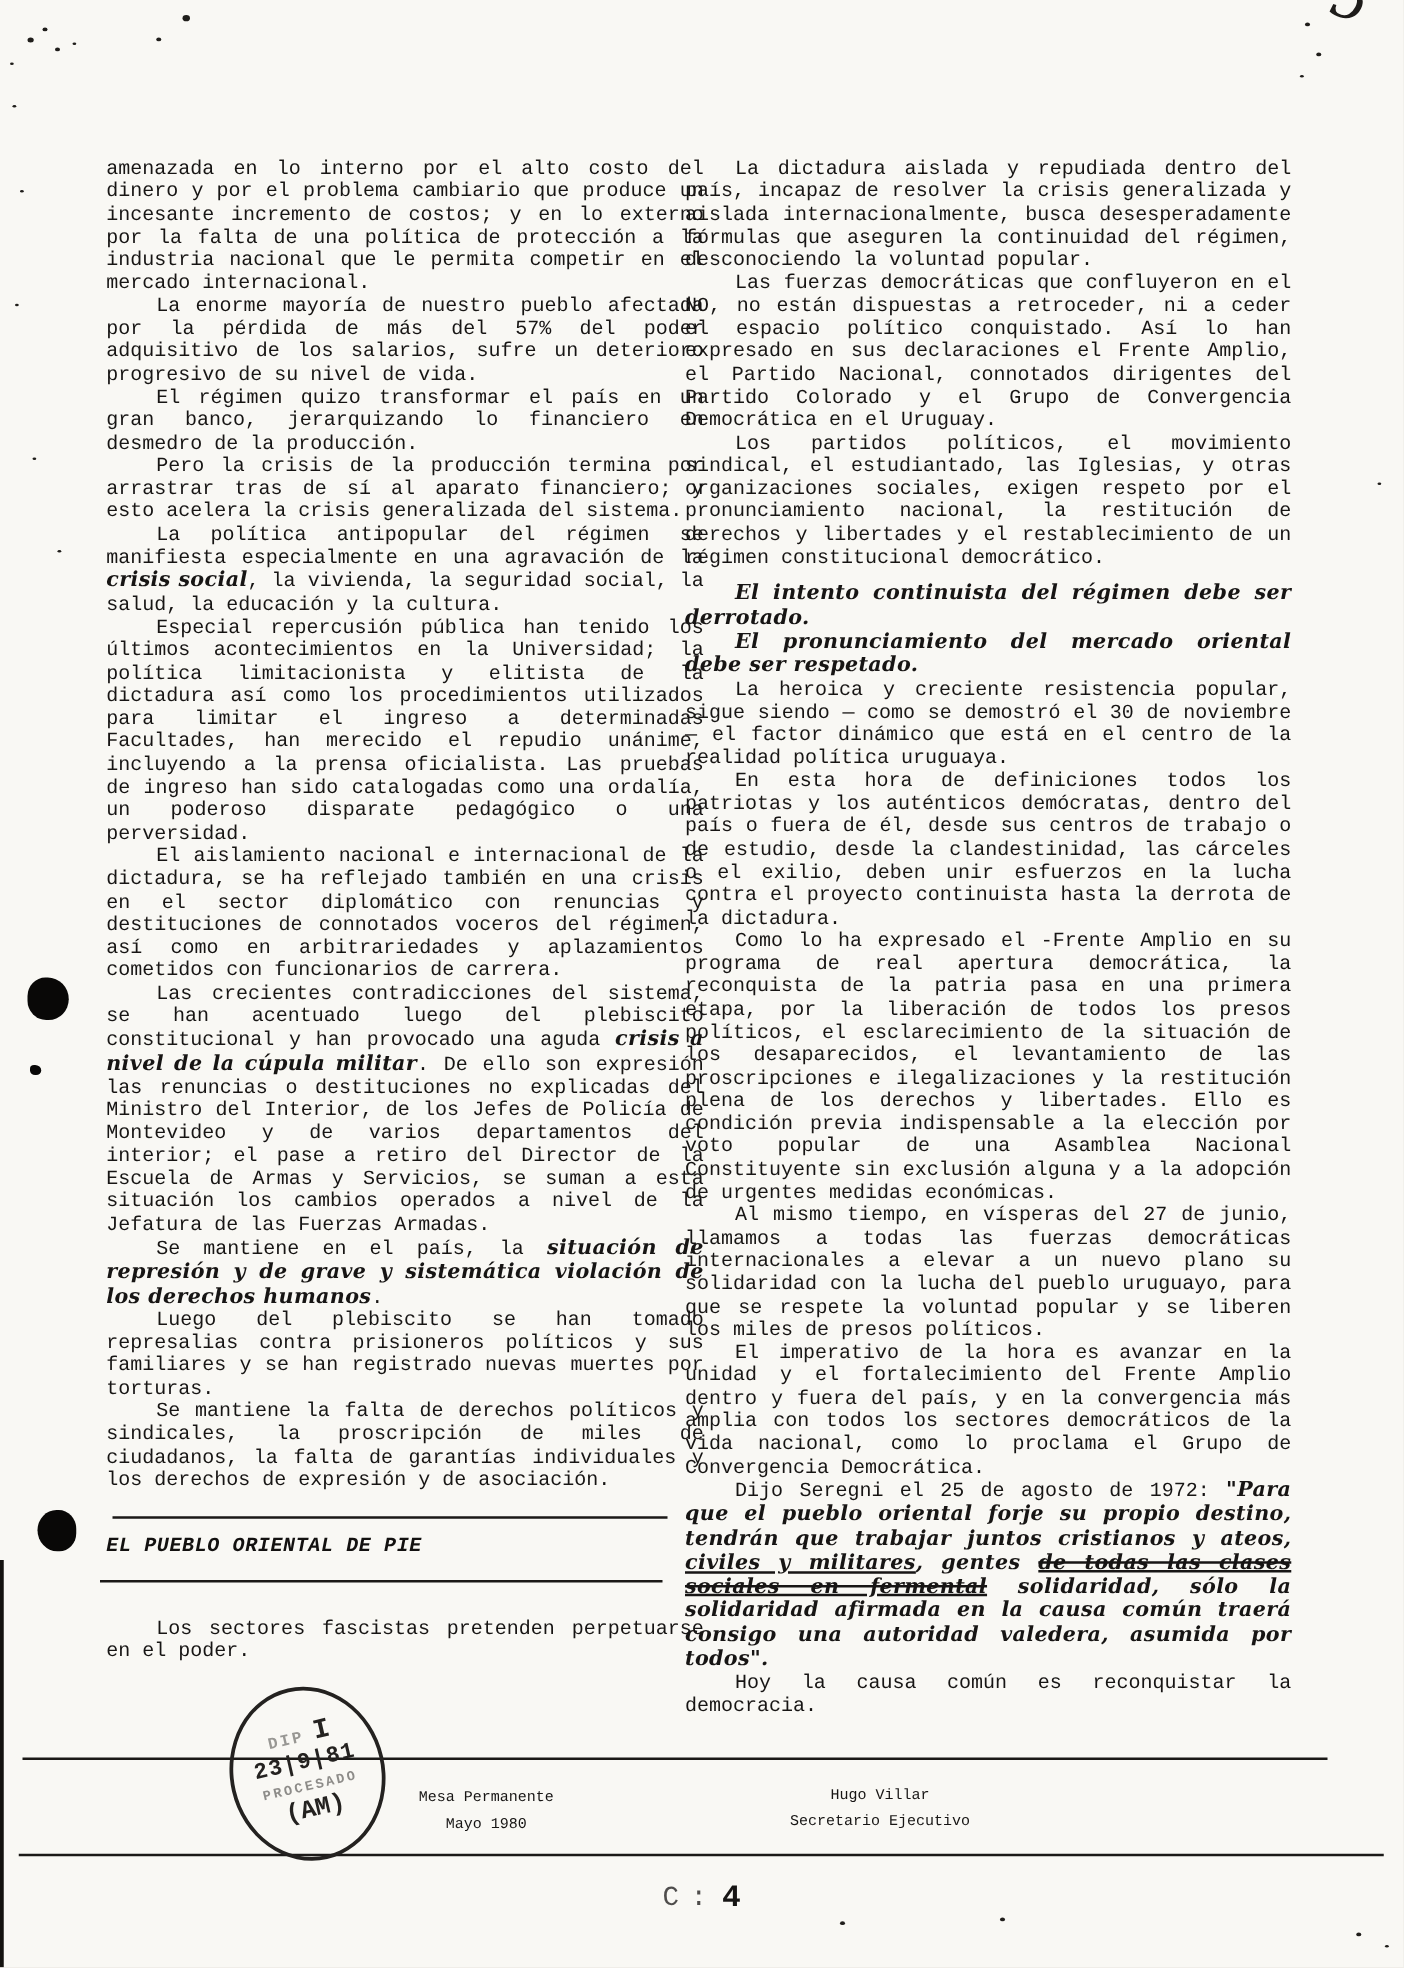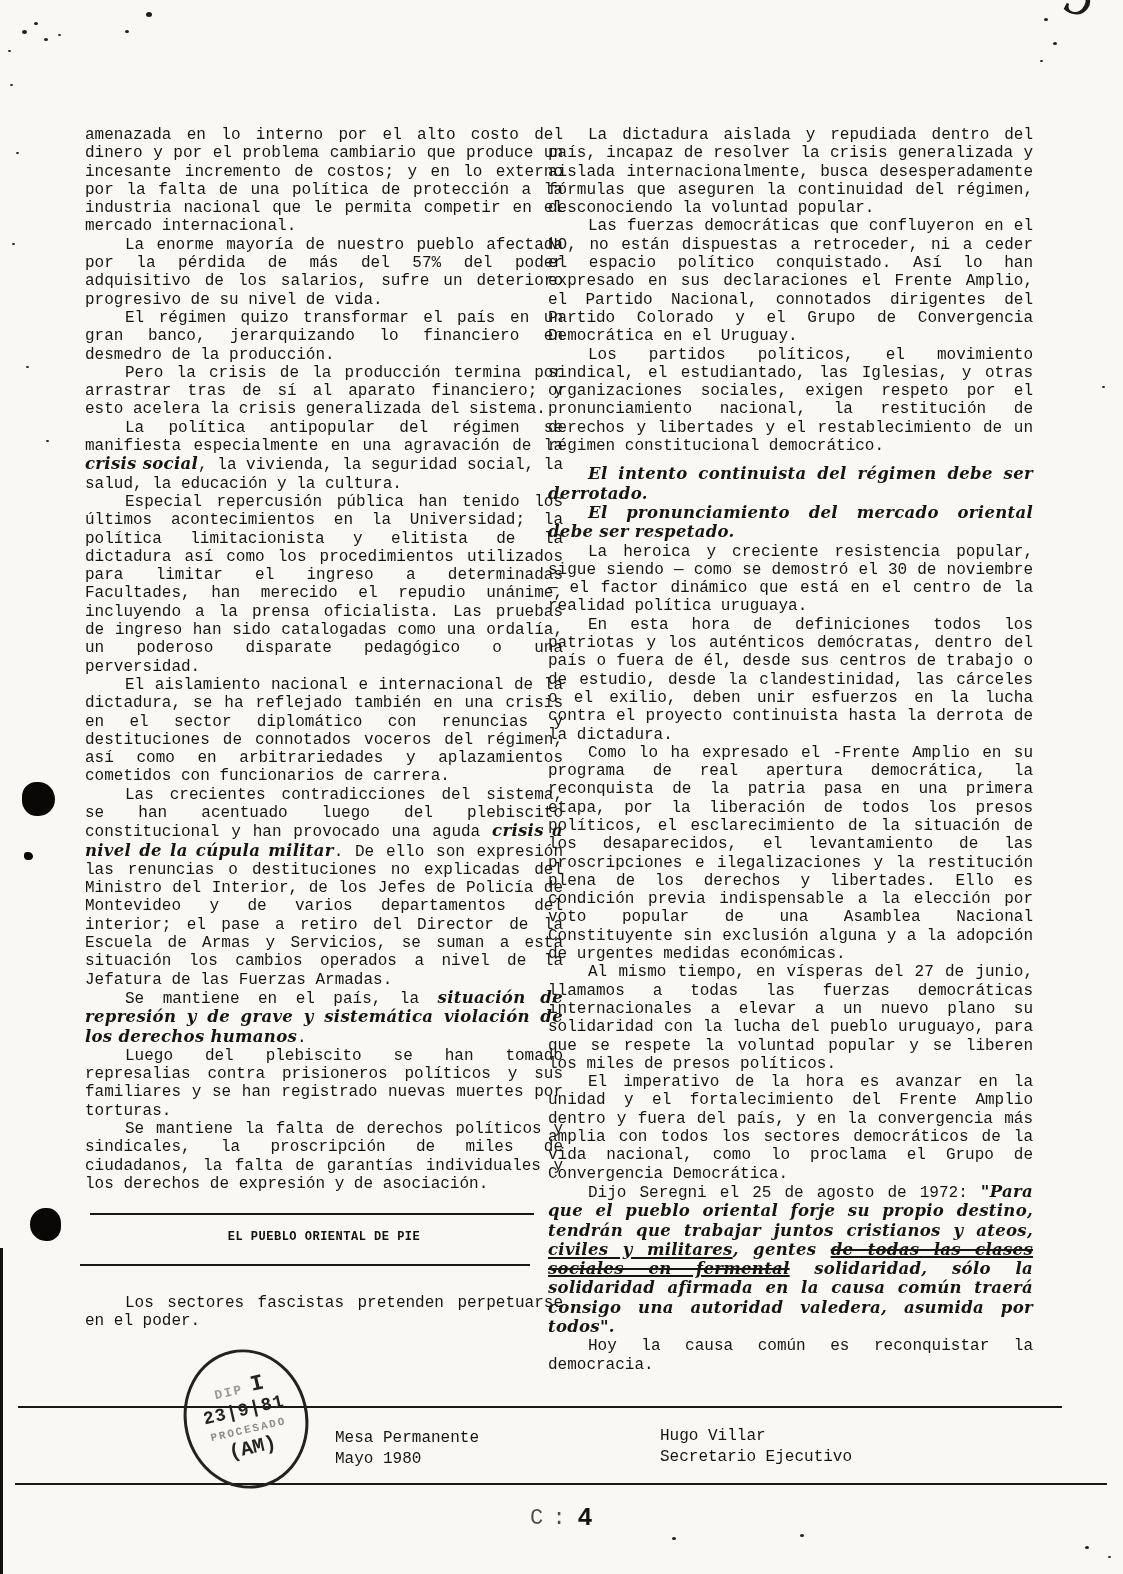--- a/index.html
+++ b/index.html
@@ -22,31 +22,31 @@
   .cursive{
     font-family:"DejaVu Serif","Liberation Serif",serif;
     font-style:italic;font-weight:600;font-size:16.5px;letter-spacing:0.3px;
   }
   .u{text-decoration:underline;text-decoration-thickness:1.5px;text-underline-offset:2px;}
   .strike{text-decoration:underline line-through;text-decoration-thickness:1.5px;}
   .rule{height:0;border-top:2px solid #1b1917;}
   .rule-a{width:93%;margin:20px 0 0 1%;}
   .rule-b{width:94%;margin:17px 0 0 -1%;}
   .head-line{
-    text-align:center;font-weight:bold;
-    font-size:12px;letter-spacing:0.5px;color:#131110;
+    font-weight:bold;font-style:italic;
+    font-size:16px;letter-spacing:0.5px;color:#131110;
   }
   .head-1{margin-top:13px;}
   .head-2{margin-top:19px;}
   .after-head{margin-top:28px;}
   .rule-mid{position:absolute;left:18px;top:1406px;width:1044px;height:0;border-top:2px solid #1b1917;}
   .rule-bottom{position:absolute;left:15px;top:1483px;width:1092px;height:0;border-top:2px solid #1b1917;}
-  .sig{position:absolute;line-height:21px;font-size:16px;}
+  .sig{position:absolute;line-height:21px;font-size:12px;text-align:center;}
   .sig-left{left:335px;top:1428px;}
-  .sig-right{left:660px;top:1426px;}
+  .sig-right{left:632px;top:1426px;}
   .stamp{
     position:absolute;left:184px;top:1349px;width:118px;height:134px;
     border:3px solid #242220;border-radius:50%;
     transform:rotate(-13deg);
     display:flex;flex-direction:column;align-items:center;justify-content:center;
     color:#242220;background:transparent;
   }
   .stamp-row1{display:flex;align-items:baseline;gap:8px;}
   .stamp-dip{font-size:13px;letter-spacing:2px;opacity:.45;font-weight:bold;}
   .stamp-i{font-size:22px;font-weight:bold;}

